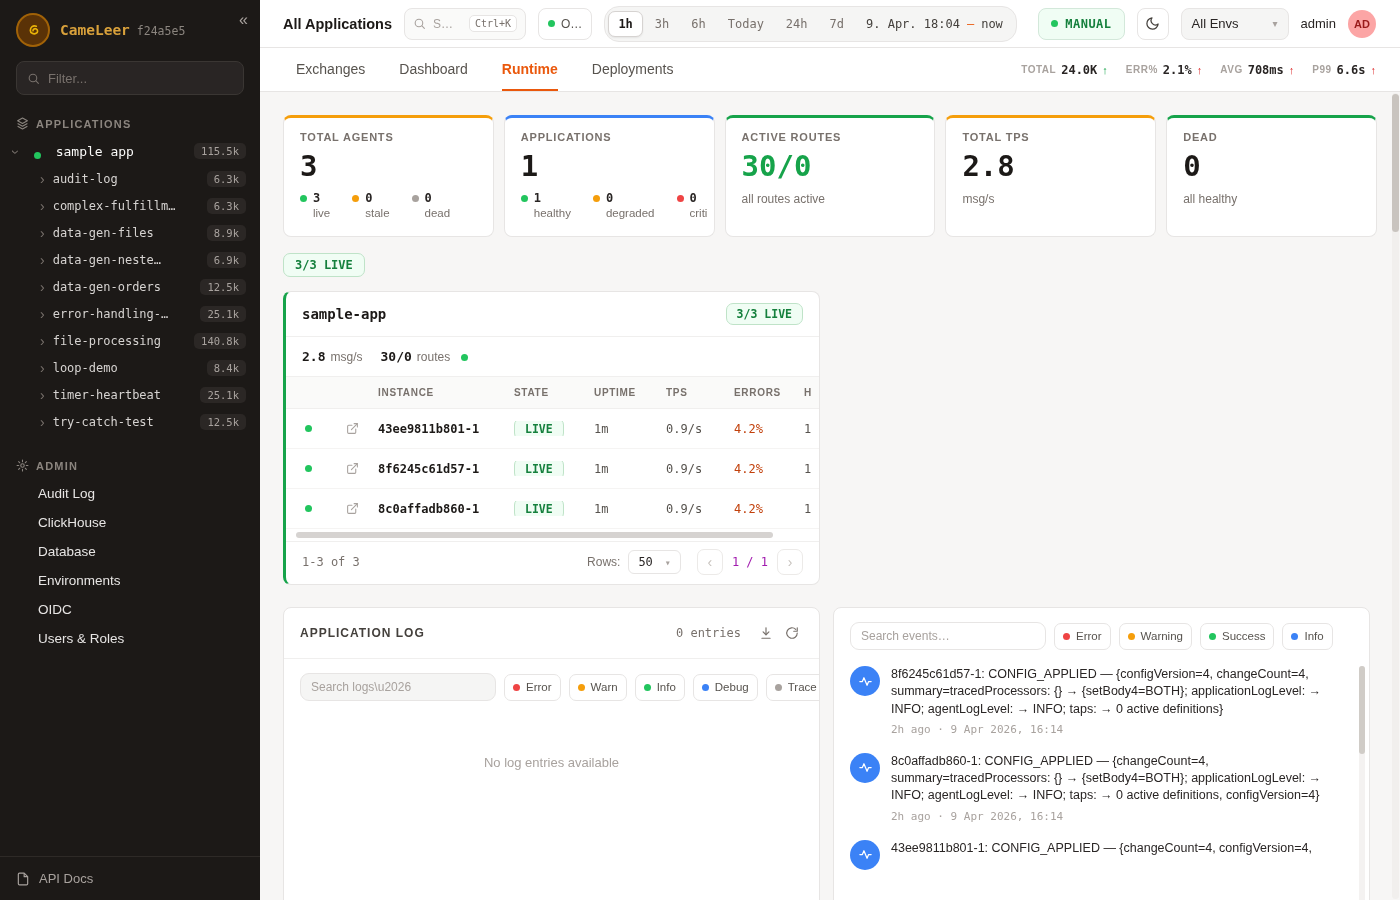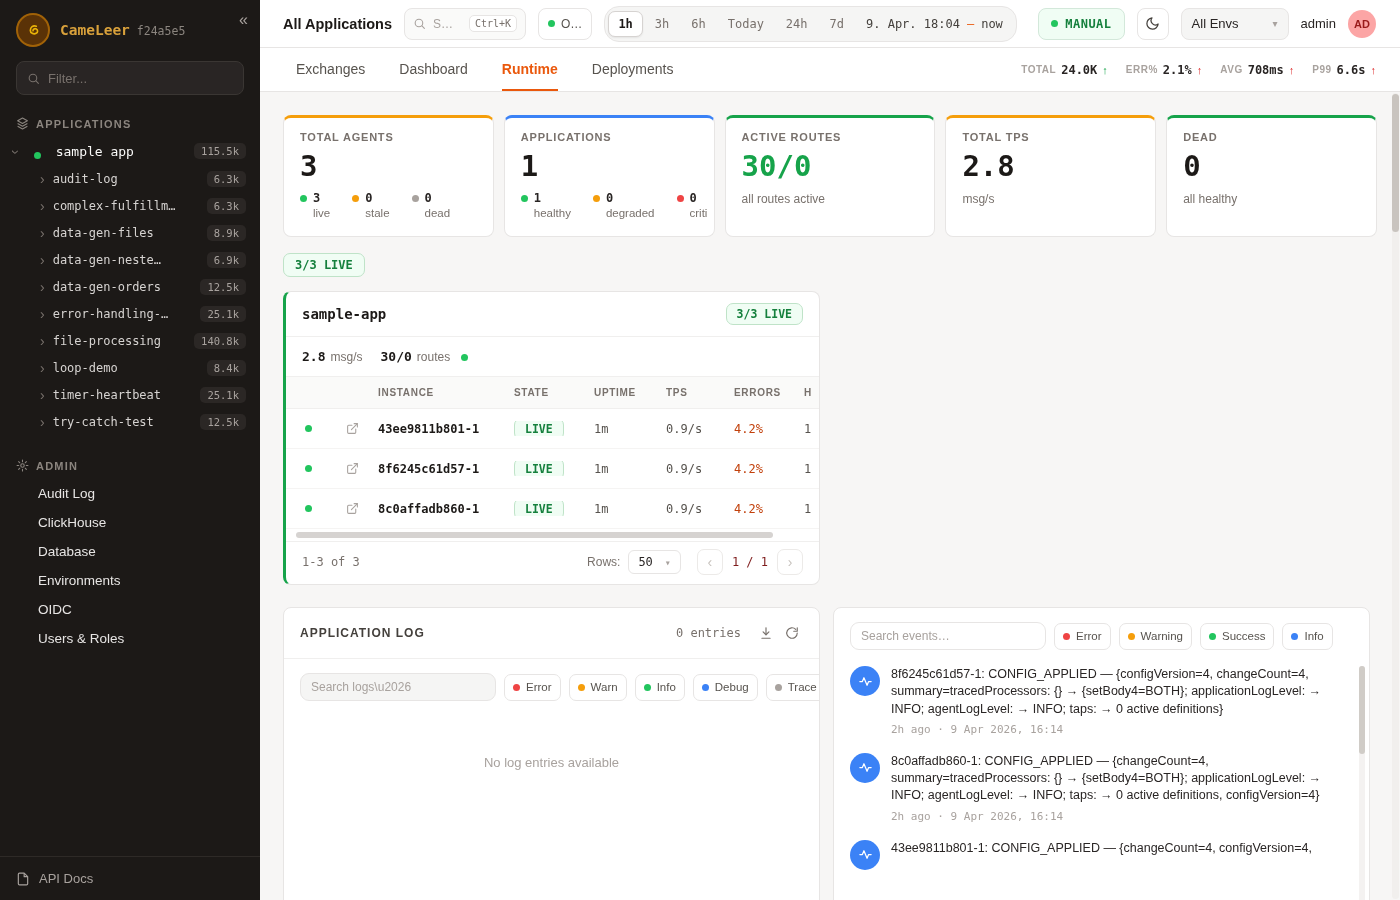--- a/index.html
+++ b/index.html
@@ -102,21 +102,21 @@
   .iv.id{color:#1c1917;font-weight:600}
   .iv.err{color:#c2410c}
   .link-btn{color:#a8a29e;cursor:pointer}
   .h-scroll{height:8px;margin:2px 10px;position:relative}
   .h-scroll .thumb{position:absolute;left:0;top:1px;height:6px;width:93%;background:#d6d3d1;border-radius:3px;cursor:pointer}
   .tfooter{display:flex;align-items:center;padding:7px 16px 9px;border-top:1px solid #f0efee}
   .range-text{font-family:"DejaVu Sans Mono",monospace;font-size:12px;color:#78716c}
   .rows-label{margin-left:auto;font-size:12px;color:#78716c;margin-right:8px}
   .rows-select{display:flex;align-items:center;gap:12px;border:1px solid #e7e5e4;border-radius:6px;background:#fff;padding:4px 9px;font-family:"DejaVu Sans Mono",monospace;font-size:12px;color:#292524;margin-right:16px;cursor:pointer}
   .pg-btn{width:26px;height:26px;border:1px solid #eceae8;border-radius:7px;background:#fff;color:#c7c2bd;display:flex;align-items:center;justify-content:center;font-size:14px;cursor:pointer}
-  .pg-text{font-family:"DejaVu Sans Mono",monospace;font-size:12px;color:#7f1d1d;margin:0 9px}
+  .pg-text{font-family:"DejaVu Sans Mono",monospace;font-size:12px;color:#a21caf;margin:0 9px}
 
   .bottom-grid{display:grid;grid-template-columns:537px 537px;gap:13px}
   .panel{background:#fff;border:1px solid #e7e5e4;border-radius:8px;height:340px;overflow:hidden;display:flex;flex-direction:column}
   .panel-header{display:flex;align-items:center;padding:12px 14px 12px 16px;border-bottom:1px solid #f0efee;flex:none}
   .panel-title-caps{font-size:12px;font-weight:700;letter-spacing:1px;color:#44403c}
   .panel-title{font-size:14.5px;font-weight:700;color:#1c1917}
   .panel-count{margin-left:auto;font-family:"DejaVu Sans Mono",monospace;font-size:12px;color:#78716c;margin-right:12px}
   .icon-btn{width:26px;height:26px;display:flex;align-items:center;justify-content:center;color:#78716c;cursor:pointer}
   .filters-row{display:flex;align-items:center;gap:8px;padding:14px 14px 10px 16px;flex:none}
   .search-input{display:flex;align-items:center;background:#f5f5f4;border:1px solid #e7e5e4;border-radius:9px;height:28px;padding:0 10px;width:196px;flex:none}

